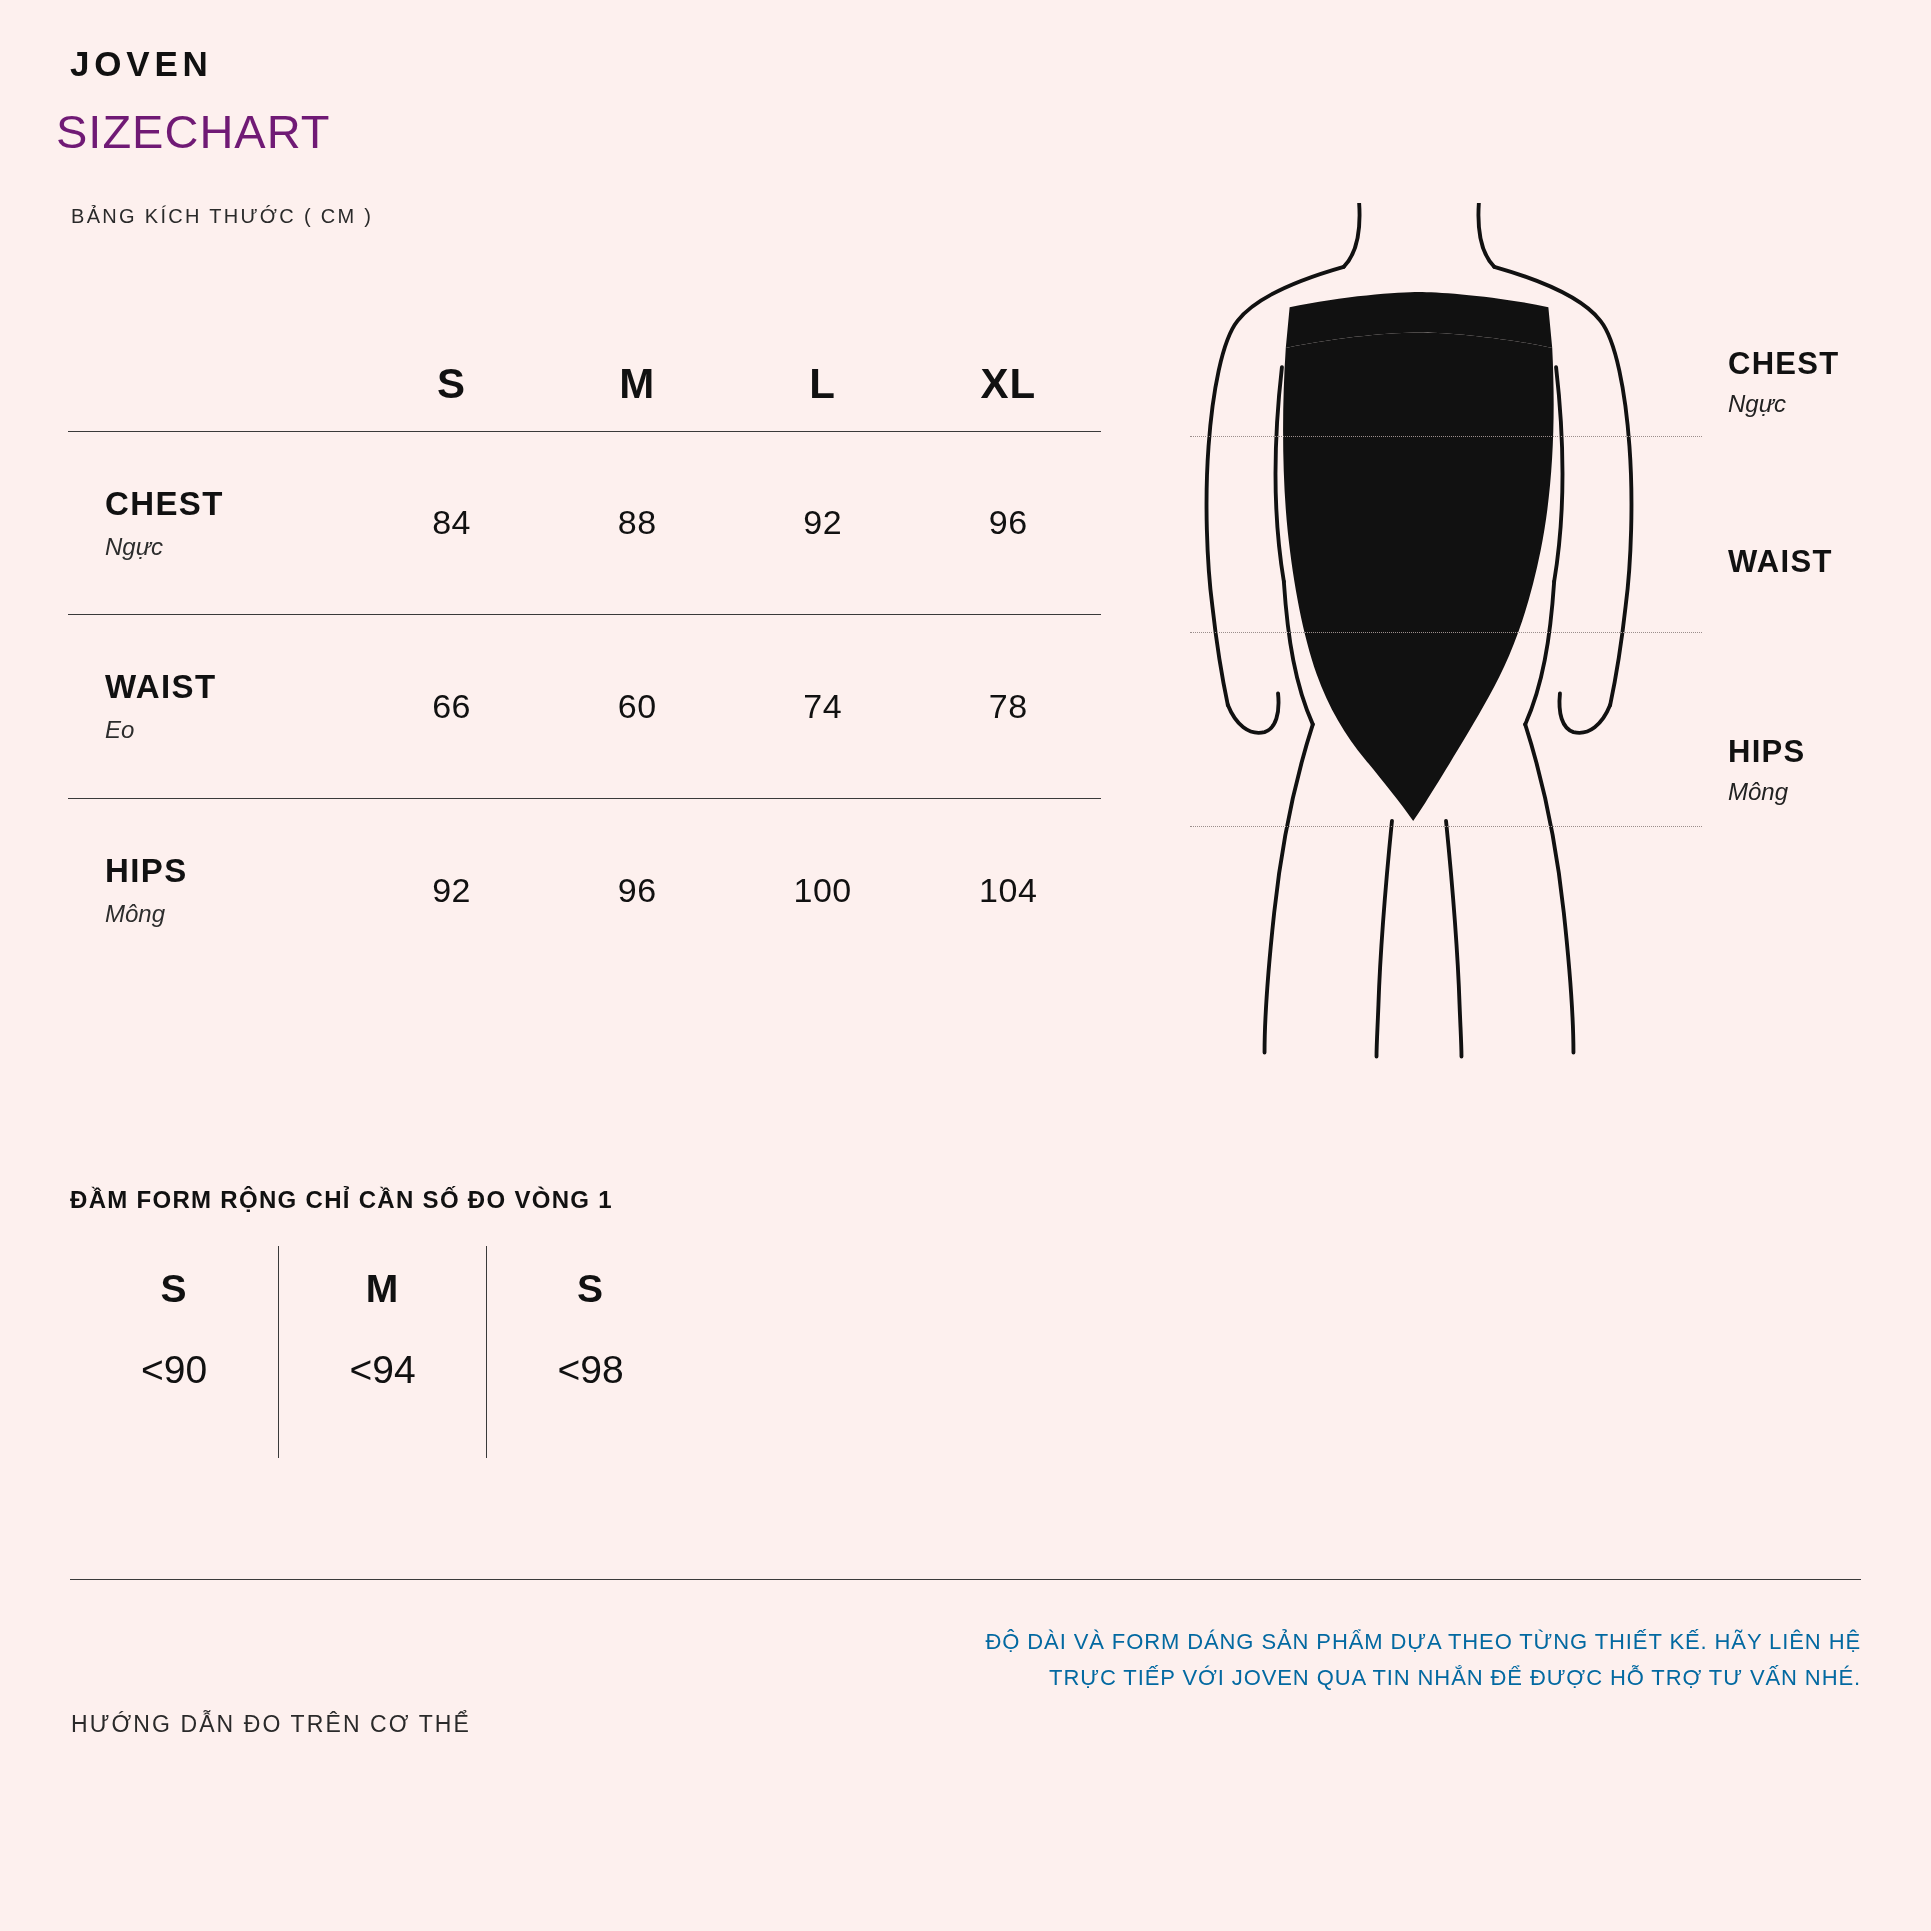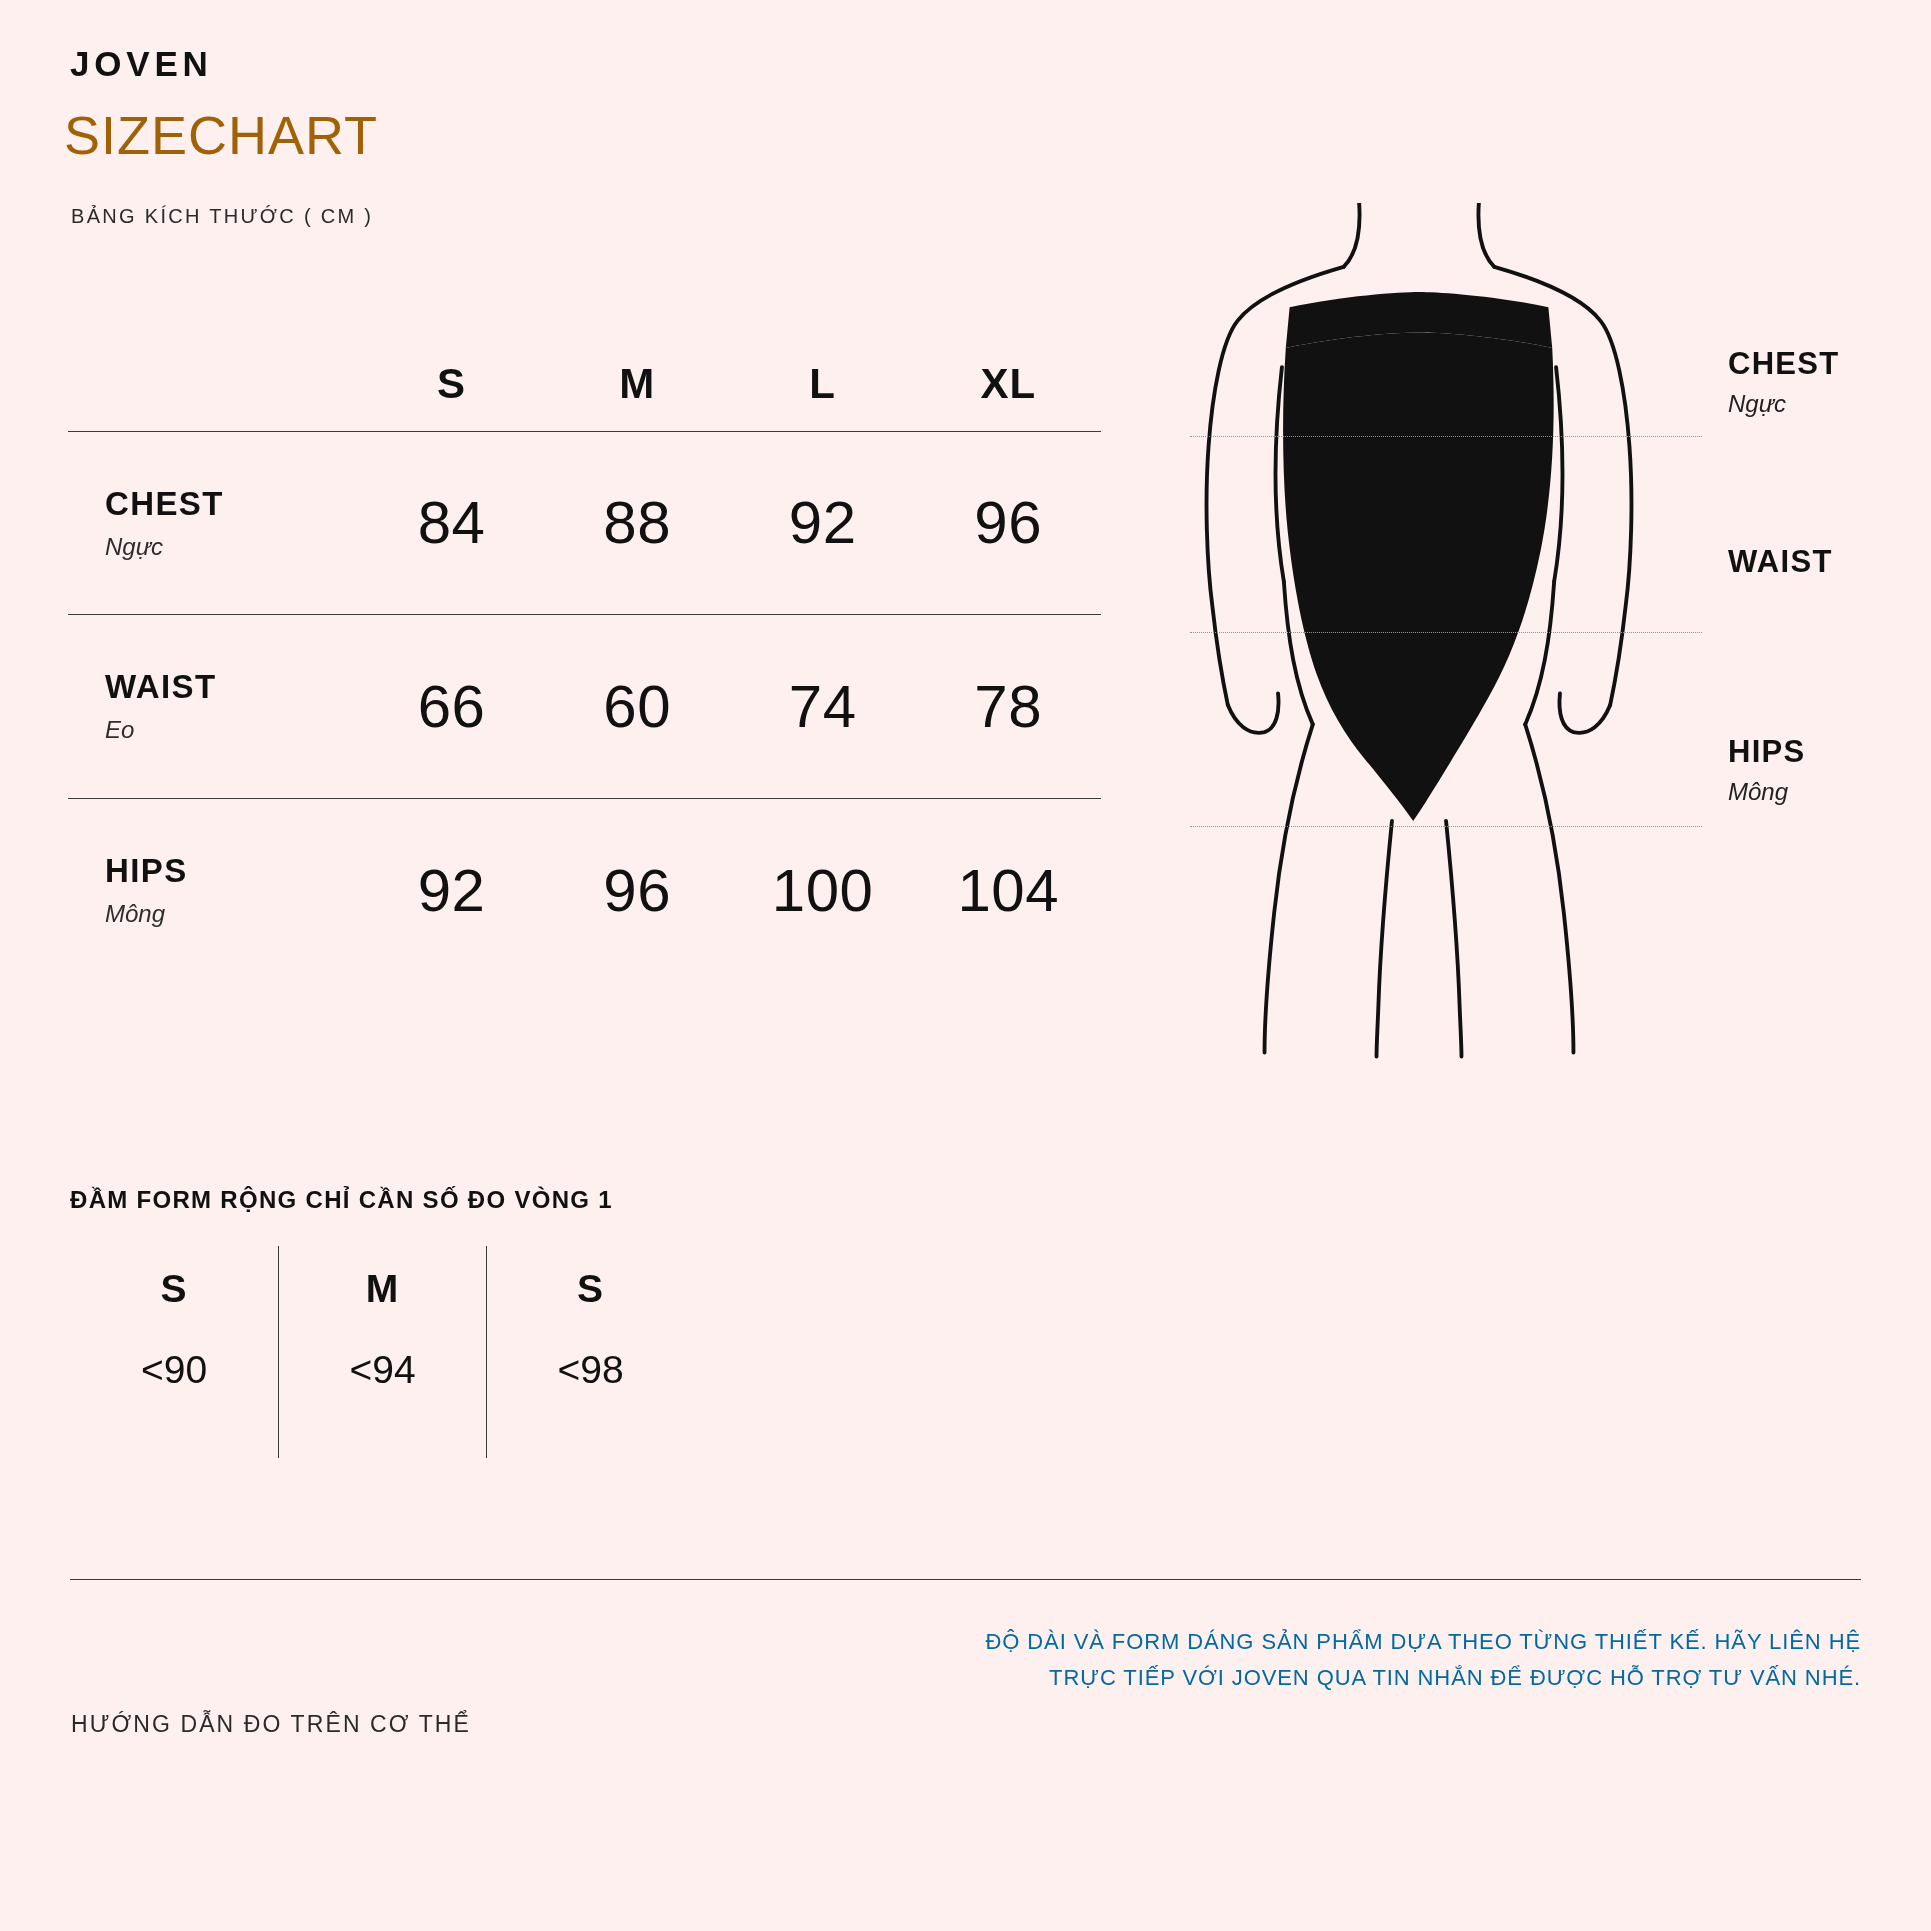--- a/index.html
+++ b/index.html
@@ -22,25 +22,25 @@
     left: 70px; top: 44px;
     font-size: 35px;
     font-weight: 700;
     letter-spacing: 4.8px;
     color: #111;
   }
 
   
   .title-main {
     position: absolute;
-    left: 64px; top: 108px;
-    font-size: 54px;
+    left: 56px; top: 108px;
+    font-size: 47px;
     font-weight: 400;
     letter-spacing: 1px;
-    color: #a16207;
+    color: #701a75;
     line-height: 1;
   }
   .title-sub {
     position: absolute;
     left: 71px; top: 205px;
     font-size: 20px;
     letter-spacing: 2.3px;
     font-weight: 400;
     color: #2a2a2a;
   }
@@ -89,21 +89,21 @@
   }
   .lab-vi {
     display: block;
     font-size: 24px;
     font-style: italic;
     color: #2d2d2d;
     padding-left: 37px;
     margin-top: 9.7px;
   }
   .val {
-    font-size: 60px;
+    font-size: 34px;
     font-weight: 400;
     color: #111;
     letter-spacing: 0.5px;
   }
 
   
   .loose-title {
     position: absolute;
     left: 70px; top: 1186px;
     font-size: 24px;

